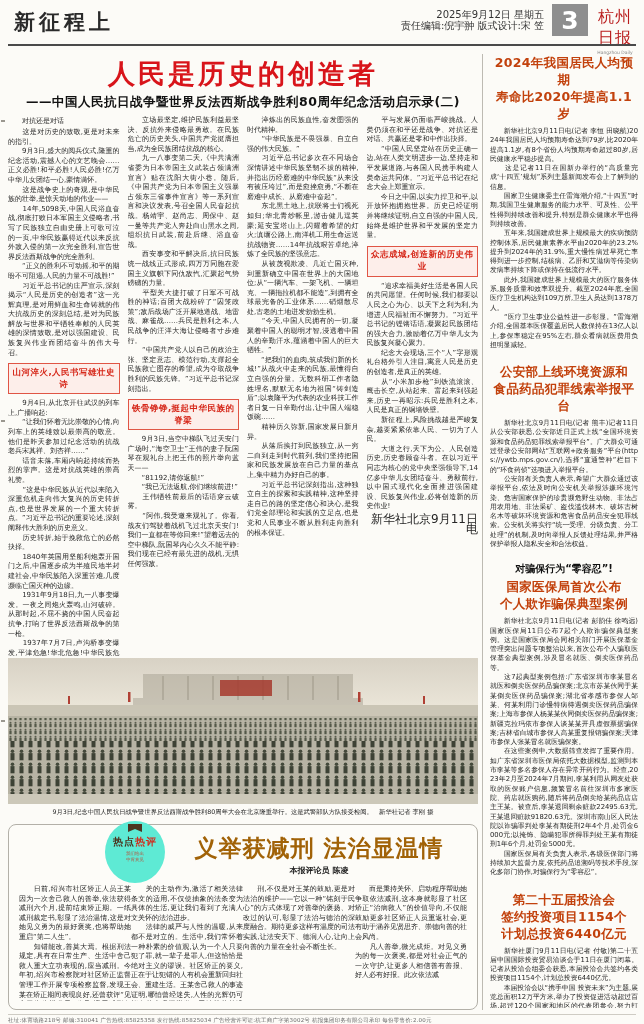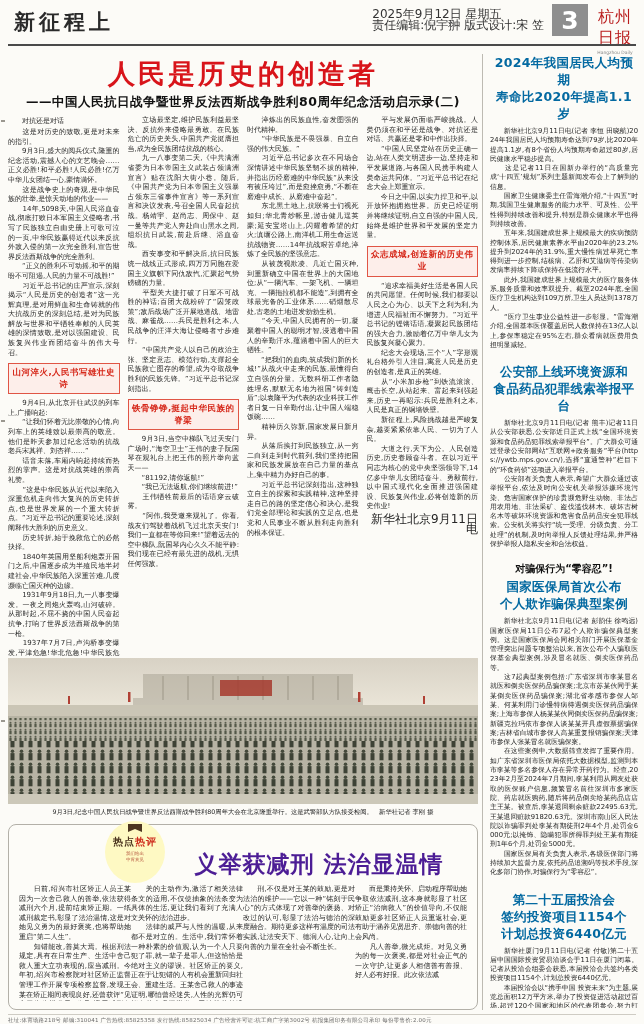--- a/index.html
+++ b/index.html
@@ -2,21 +2,21 @@
 <html><head>
 <meta charset="utf-8">
 <style>
   *{margin:0;padding:0;box-sizing:border-box}
   html,body{background:#e9e7e1}
   body{font-family:"DejaVu Sans",sans-serif}
   .page{position:relative;width:644px;height:1024px;margin:0 auto;background:#fcfbf7;overflow:hidden;color:#1b1b1b}
 
   
   .hdr-section{position:absolute;left:14px;top:8px;font-size:21px;font-weight:bold;letter-spacing:4px;color:#2a2a2a}
-  .hdr-meta{position:absolute;right:100px;top:9px;font-size:12px;line-height:11px;color:#333}
+  .hdr-meta{position:absolute;right:100px;top:9px;text-align:right;font-size:10px;line-height:11px;color:#333}
   .hdr-pagenum{position:absolute;right:56px;top:4px;width:36px;height:32px;background:#8e8e8e;color:#fff;font-size:25px;font-weight:bold;display:flex;align-items:center;justify-content:center}
   .hdr-mast{position:absolute;right:4px;top:7px;width:50px;text-align:center}
   .hdr-mast .cn{font-family:"DejaVu Serif",serif;font-weight:normal;font-size:16px;letter-spacing:1px;color:#b91c1c}
   .hdr-mast .en{font-size:4.5px;color:#888;margin-top:1px}
   .hdr-rule{position:absolute;left:8px;right:8px;top:44px;border-top:2px solid #4a4a4a}
 
   
   .main-headline{position:absolute;left:8px;top:56px;width:470px;text-align:center;font-size:27px;font-weight:bold;letter-spacing:3px;color:#d8141a}
   .main-subhead{position:absolute;left:8px;top:94px;width:470px;text-align:center;font-size:12.5px;font-weight:bold;color:#111;letter-spacing:.5px}
   .main-cols{position:absolute;left:8px;top:116px;width:470px;height:540px;display:flex;gap:8px;overflow:hidden}
@@ -25,36 +25,36 @@
   .flow{font-size:7px;line-height:9.6px;text-align:justify;white-space:pre-wrap;color:#262626;word-break:break-all}
   .red-head{margin:5px 0;border:1px solid #e05545;background:#fdeeea;color:#d6281a;font-weight:bold;font-size:8.5px;text-align:center;padding:2.5px 0;letter-spacing:.5px}
   .dateline{font-size:12px;line-height:10px;text-align:right;color:#262626;margin-top:2px}
 
   
   .photo{position:absolute;left:8px;top:658px;width:470px;height:146px;overflow:hidden;background:#c9c4b6}
   .photo-caption{position:absolute;left:8px;top:807px;width:470px;font-size:6.3px;line-height:9px;color:#222;text-align:center}
 
   
   .opinion{position:absolute;left:8px;top:824px;width:470px;height:186px;border:1px solid #b3b0a8;border-radius:8px;background:#fdfcf8}
-  .op-badge{position:absolute;left:96px;top:-4px;width:60px;height:62px;border-radius:50%;background:#fef9c3;text-align:center;padding-top:14px}
+  .op-badge{position:absolute;left:96px;top:-4px;width:60px;height:62px;border-radius:50%;background:#5eead4;text-align:center;padding-top:14px}
   .op-badge .ribbon{position:absolute;left:50%;top:3px;transform:translateX(-50%)}
   .op-badge .big{font-size:10px;font-weight:bold;letter-spacing:1px}
   .op-badge .big .a{color:#4c3520}
   .op-badge .big .b{color:#cf2e1f}
   .op-badge .small{font-size:4.5px;color:#b5543d;line-height:6px;margin-top:2px;white-space:pre-wrap}
-  .op-headline{position:absolute;left:160px;top:24px;width:300px;text-align:center;font-size:23px;font-weight:bold;color:#4c1d95;letter-spacing:1px}
+  .op-headline{position:absolute;left:160px;top:8px;width:300px;text-align:center;font-size:23px;font-weight:bold;color:#a16207;letter-spacing:1px}
   .op-byline{position:absolute;left:160px;top:40px;width:300px;text-align:center;font-size:8px;font-weight:bold;color:#222}
   .op-cols{position:absolute;left:10px;right:10px;top:60px;bottom:8px;display:flex;gap:0;overflow:hidden}
   .ocol{flex:1 1 0;overflow:hidden}
 
   
   .v-divider{position:absolute;left:482px;top:54px;bottom:14px;width:1px;background:#bdbab2}
   .sidebar{position:absolute;left:490px;top:54px;width:148px;height:954px;overflow:hidden}
   .sb-article{margin-bottom:13px}
-  .sb-title{font-size:12.5px;line-height:17px;font-weight:bold;text-align:center;color:#0369a1;white-space:pre-wrap;margin-bottom:5px;letter-spacing:.3px}
+  .sb-title{font-size:12.5px;line-height:17px;font-weight:bold;text-align:center;color:#c2410c;white-space:pre-wrap;margin-bottom:5px;letter-spacing:.3px}
   .sb-kicker{font-size:10px;font-weight:bold;text-align:center;color:#111;margin-bottom:2px}
   .sb-body{font-size:6.8px;line-height:9.3px;text-align:justify;white-space:pre-wrap;color:#262626;word-break:break-all}
 
   
   .footer{position:absolute;left:8px;right:8px;top:1014px;font-size:5.5px;color:#6a6a6a;text-align:left;letter-spacing:.2px;border-top:1px solid #cfccc4;padding-top:2px}
 
   .regmark{position:absolute;left:1px;width:4px;height:1.5px;background:#9a978f}
 </style>
 </head>
 <body>
@@ -188,20 +188,21 @@
   <div class="opinion">
     <div class="op-badge">
       <svg class="ribbon" width="18" height="12" viewBox="0 0 18 12">
         <path d="M2 0 L16 0 L16 8 L9 5 L2 8 Z" fill="#4c3520"></path>
       </svg>
       <div class="big"><span class="a">热点</span><span class="b">热评</span></div>
       <div class="small">我们给出
 中肯意见</div>
     </div>
     <div class="op-headline">义举获减刑 法治显温情</div>
+    <div class="op-byline">本报评论员 陈凌</div>
     <div class="op-cols">
       <div class="ocol flow">　　日前,绍兴市社区矫正人员王某因为一次舍己救人的善举,依法获得减刑六个月,提前结束矫正期。一纸减刑裁定书,彰显了法治温情,这是对她见义勇为的最好褒奖,也将帮助她重启“第二人生”。
 　　知错能改,善莫大焉。根据刑法规定,具有在日常生产、生活中舍己救人重大立功表现的,应当减刑。今年初,绍兴市检察院对社区矫正监督管理工作开展专项检察监督,发现王某在矫正期间表现良好,还曾获评“见义勇为先进分子”称号,适用减刑条款。正是司法机</div>
       <div class="ocol flow">　　关的主动作为,激活了相关法律条文的适用,不仅使抽象的法条变为具体的生活,更让我们看到了充满人文关怀的法治进步。
 　　法律的威严与人性的温暖,从来都不是对立的。生活中,我们常怀着一种朴素的价值观,认为一个人只要犯了罪,就一辈子是罪人,但这恰恰是绝对主义的谬误。社区矫正的要义,正在于让犯错的人有机会重新回归社会、重建生活。王某舍己救人的事迹证明,哪怕曾经迷失,人性的光辉仍可能在某个瞬间迸发。司法机关并没有“一判了之”,</div>
       <div class="ocol flow">　　刑,不仅是对王某的鼓励,更是对法治的维护——它以一种“铭刻于民心”的方式体现了对善举的褒扬、对改过的认可,彰显了法治与德治的深度融合。期待更多这样有温度的司法实践,让法安天下、德润人心,让向上向善的力量在全社会不断生长。</div>
       <div class="ocol flow">　　而是秉持关怀、启动程序帮助她争取依法减刑,这本身就彰显了社区矫正“治病救人”的价值导向,不仅能鼓励更多社区矫正人员重返社会,更有助于涵养见贤思齐、崇德向善的社会风尚。
 　　凡人善举,微光成炬。对见义勇为的每一次褒奖,都是对社会正气的一次守护,让更多人相信善有善报、好人必有好报。此次依法减</div>
     </div>
   </div>

